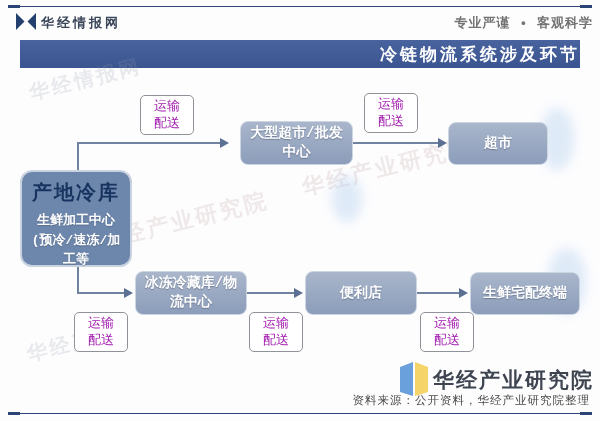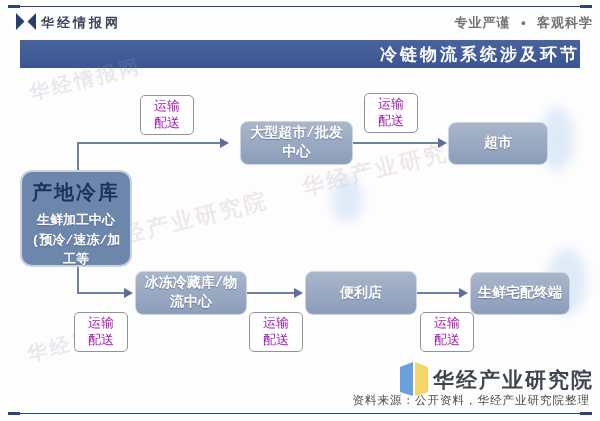--- a/index.html
+++ b/index.html
@@ -114,21 +114,21 @@
   <div class="node origin" style="left:20px;top:170px;width:112px;height:97px;">
     <div class="origin-title">产地冷库</div>
     <div class="origin-sub">生鲜加工中心(预冷/速冻/加工等</div>
   </div>
 
   <div class="node" style="left:230px;top:121px;width:113px;height:44px;margin-left:10px;">大型超市/批发中心</div>
   <div class="node" style="left:448px;top:122px;width:100px;height:43px;">超市</div>
 
   <div class="node" style="left:135px;top:271px;width:112px;height:44px;">冰冻冷藏库/物流中心</div>
   <div class="node" style="left:305px;top:271px;width:112px;height:44px;">便利店</div>
-  <div class="node" style="left:470px;top:272px;width:100px;height:43px;">生鲜宅配终端</div>
+  <div class="node" style="left:470px;top:272px;width:110px;height:43px;">生鲜宅配终端</div>
 
   <div class="transport" style="left:140px;top:95px;">运输配送</div>
   <div class="transport" style="left:364px;top:93px;">运输配送</div>
   <div class="transport" style="left:74px;top:312px;">运输配送</div>
   <div class="transport" style="left:249px;top:312px;">运输配送</div>
   <div class="transport" style="left:420px;top:312px;">运输配送</div>
 
   <svg class="footer-logo" viewBox="0 0 30 34">
     <polygon points="1,5 14,0 14,34 1,30" fill="#6aa0dc"></polygon>
     <polygon points="16,0 29,5 29,30 16,34" fill="#f5d469"></polygon>

